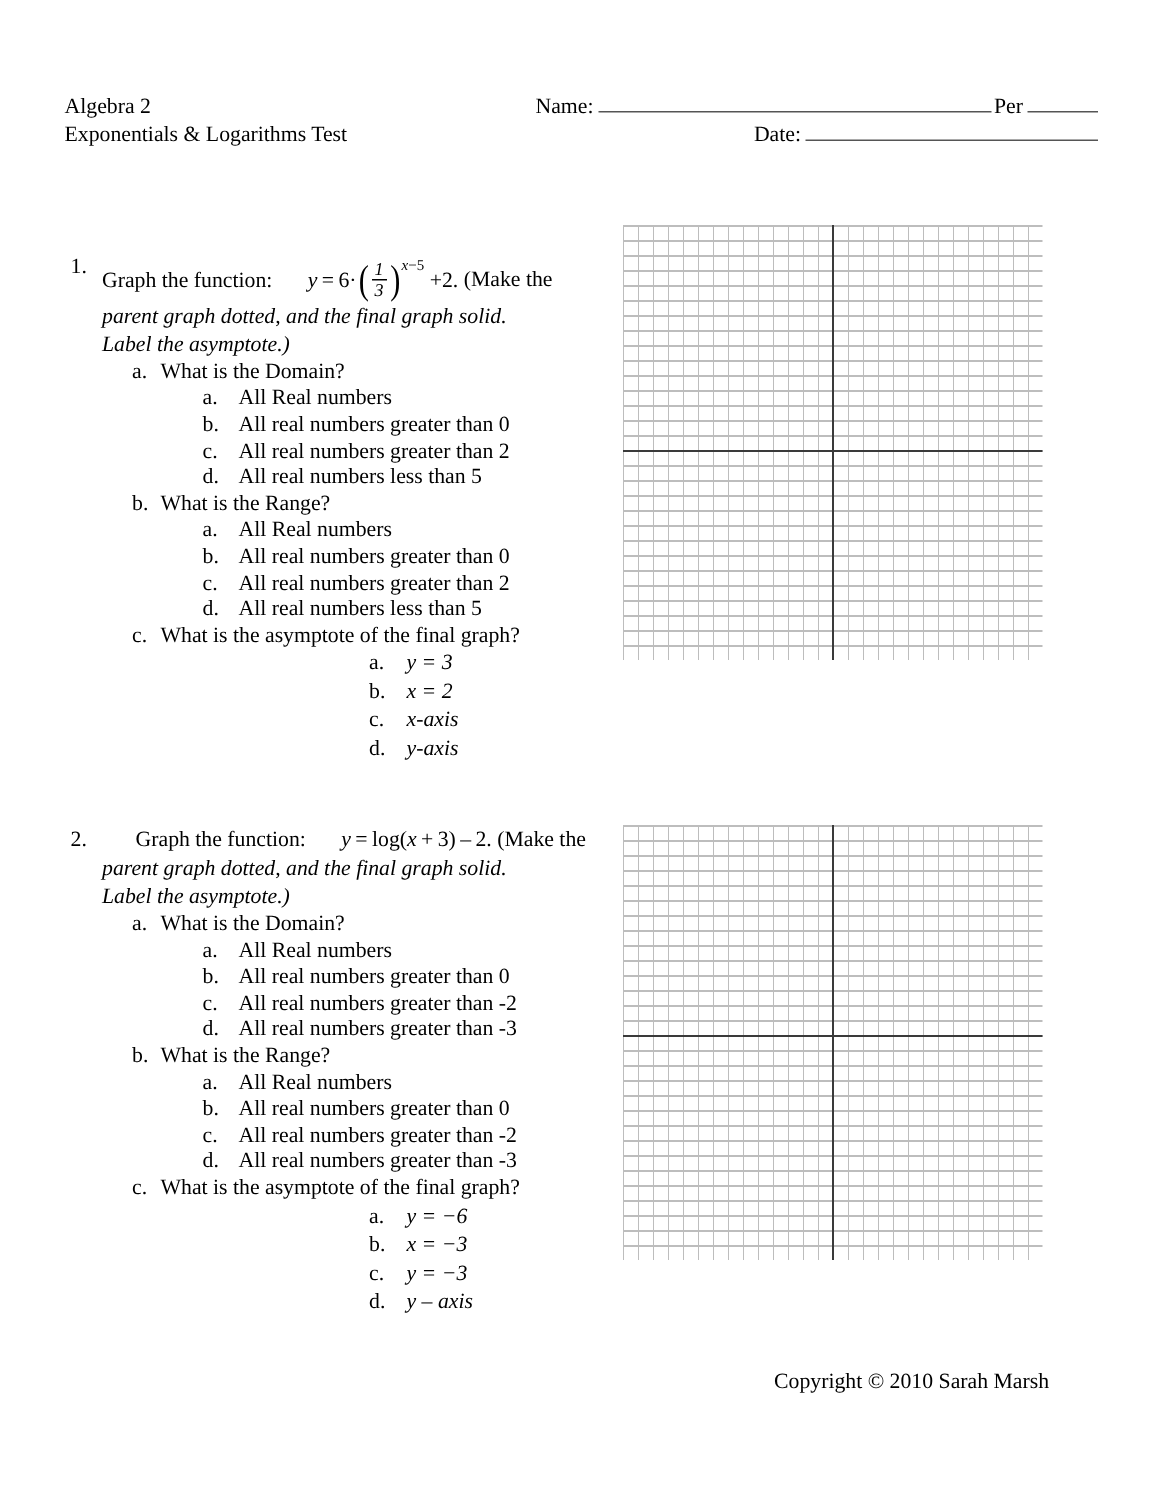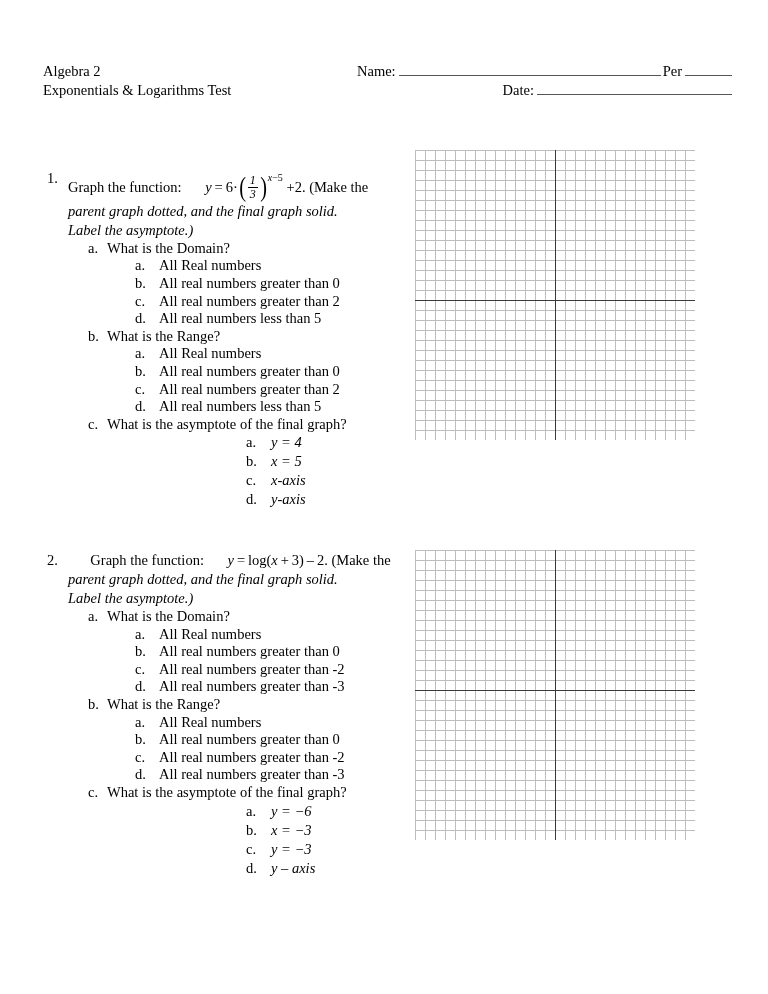--- a/index.html
+++ b/index.html
@@ -273,25 +273,25 @@
       <span class="mark">d.</span>
       <span class="ans-text">All real numbers less than 5</span>
     </div>
 
     <div class="lvl-a">
       <span class="mark">c.</span>
       <span>What is the asymptote of the final graph?</span>
     </div>
     <div class="lvl-c">
       <span class="mark">a.</span>
-      <span class="ans-text ital math">y = 4</span>
-    </div>
-    <div class="lvl-c">
-      <span class="mark">b.</span>
-      <span class="ans-text ital math">x = 5</span>
+      <span class="ans-text ital math">y = 3</span>
+    </div>
+    <div class="lvl-c">
+      <span class="mark">b.</span>
+      <span class="ans-text ital math">x = 2</span>
     </div>
     <div class="lvl-c">
       <span class="mark">c.</span>
       <span class="ans-text ital math">x-axis</span>
     </div>
     <div class="lvl-c">
       <span class="mark">d.</span>
       <span class="ans-text ital math">y-axis</span>
     </div>
   </div>
@@ -502,14 +502,15 @@
         <line x1="0" y1="250.5" x2="280" y2="250.5" stroke="#bdbdbd" stroke-width="1" shape-rendering="crispEdges"></line>
         <line x1="0" y1="260.5" x2="280" y2="260.5" stroke="#bdbdbd" stroke-width="1" shape-rendering="crispEdges"></line>
         <line x1="0" y1="270.5" x2="280" y2="270.5" stroke="#bdbdbd" stroke-width="1" shape-rendering="crispEdges"></line>
         <line x1="0" y1="280.5" x2="280" y2="280.5" stroke="#bdbdbd" stroke-width="1" shape-rendering="crispEdges"></line>
         <line x1="0" y1="290.5" x2="280" y2="290.5" stroke="#bdbdbd" stroke-width="1" shape-rendering="crispEdges"></line>
         <line x1="140.5" y1="0" x2="140.5" y2="290" stroke="#3a3a3a" stroke-width="1.6" shape-rendering="crispEdges"></line>
         <line x1="0" y1="140.5" x2="280" y2="140.5" stroke="#3a3a3a" stroke-width="1.6" shape-rendering="crispEdges"></line>
       </svg>
   </div>
 
+  <div class="footer">Copyright © 2010 Sarah Marsh</div>
 
 </div>
 
 </body></html>

